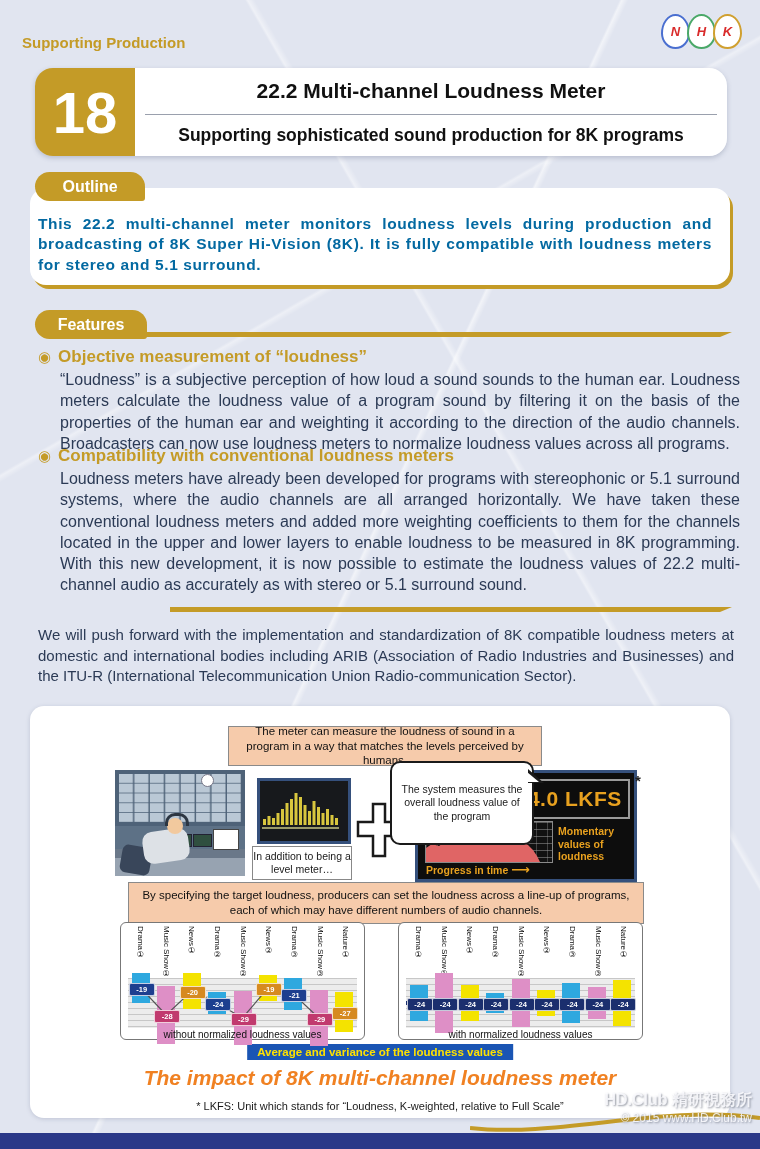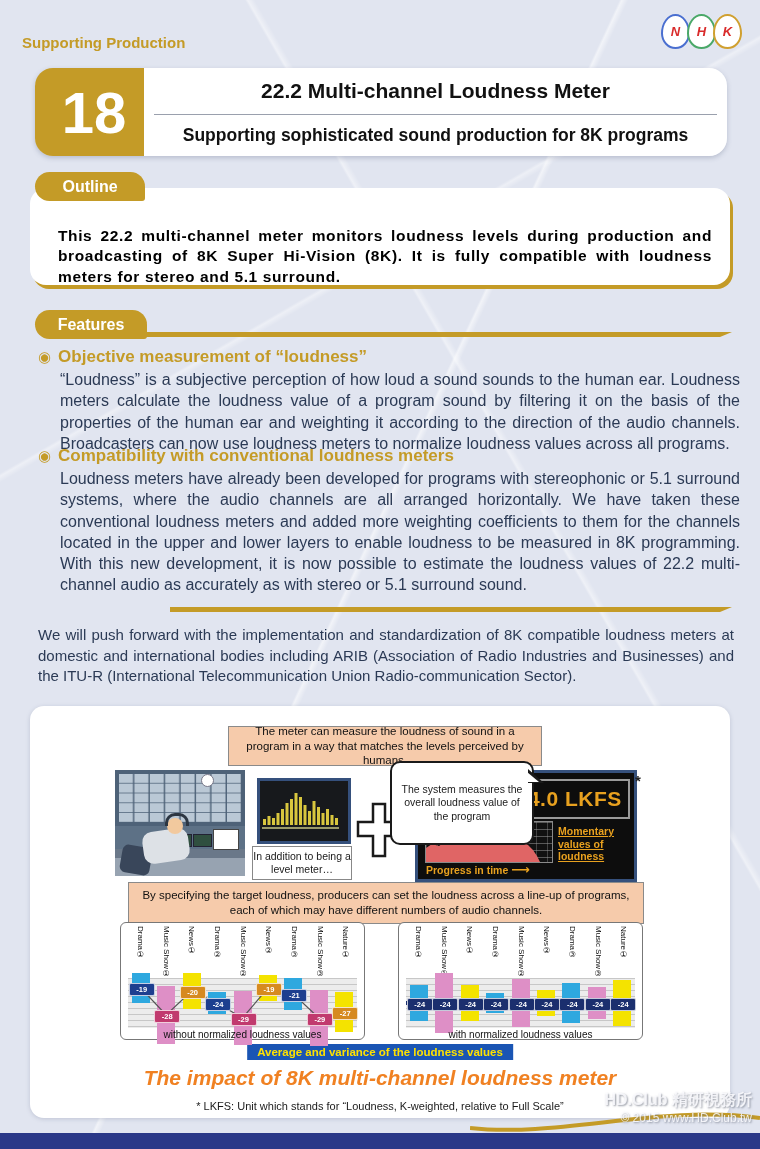--- a/index.html
+++ b/index.html
@@ -14,34 +14,34 @@
   .category{position:absolute;left:22px;top:34px;font-size:15px;font-weight:bold;color:#c49b27;}
   .nhk{position:absolute;right:18px;top:14px;display:flex;}
   .egg{width:25px;height:31px;background:#fff;border-radius:50% 50% 50% 50%/55% 55% 45% 45%;
        display:flex;align-items:center;justify-content:center;font-weight:bold;font-style:italic;
        font-size:13px;color:#d92b2b;margin-left:-3px;}
   .egg.e1{border:2px solid #4a6fd0;} .egg.e2{border:2px solid #4aa868;} .egg.e3{border:2px solid #d0a030;}
   
   .title-block{position:absolute;left:35px;top:68px;right:33px;height:88px;display:flex;
        box-shadow:0 2px 5px rgba(90,100,130,.3);border-radius:18px;}
   .num-box{width:100px;background:#c49b27;border-radius:18px 0 0 18px;display:flex;
-       align-items:center;justify-content:center;color:#fff;font-size:58px;font-weight:bold;padding-left:9px;}
+       align-items:center;justify-content:center;color:#fff;font-size:58px;font-weight:bold;}
   .title-panel{flex:1;background:#fff;border-radius:0 18px 18px 0;display:flex;flex-direction:column;}
   .t-main{flex:1.1;display:flex;align-items:center;justify-content:center;font-size:21px;font-weight:bold;color:#111;}
   .t-div{height:1px;background:#9aa0ad;margin:0 10px;}
   .t-sub{flex:1;display:flex;align-items:center;justify-content:center;font-size:17.5px;font-weight:600;color:#111;}
   
   .badge{position:absolute;background:#c49b27;color:#fff;font-weight:bold;font-size:16px;
        display:flex;align-items:center;justify-content:center;border-radius:15px 15px 3px 15px;z-index:3;}
   .gold-line{position:absolute;height:5px;background:#c49b27;
        clip-path:polygon(0 0,100% 0,calc(100% - 12px) 100%,0 100%);}
   .outline-box{position:absolute;left:30px;top:188px;right:30px;height:97px;background:#fff;
        border-radius:16px;box-shadow:3px 4px 0 #c49b27;z-index:2;}
-  .outline-text{padding:26px 18px 0 28px;font-size:15.5px;font-weight:600;letter-spacing:.04em;
-       line-height:1.32;text-align:justify;color:#000000;margin-top:12px;}
+  .outline-text{padding:26px 18px 0 8px;font-size:15.5px;font-weight:600;letter-spacing:.04em;
+       line-height:1.32;text-align:justify;color:#0369a1;}
   .feat-head{position:absolute;left:38px;font-size:17px;font-weight:bold;color:#c49b27;}
   .feat-head .bullet::before{content:"◉";margin-right:7px;font-size:15px;}
   .feat-body{position:absolute;left:60px;right:20px;font-size:16px;line-height:1.33;color:#2b3a55;text-align:justify;}
   .future-body{position:absolute;left:38px;right:26px;font-size:15px;line-height:1.38;color:#2b3a55;text-align:justify;}
   
   .panel{position:absolute;left:30px;top:706px;right:30px;height:412px;background:#fff;
        border-radius:14px;box-shadow:0 1px 4px rgba(90,100,130,.25);}
   .note{position:absolute;background:#f6cbab;border:1px solid #8a8a8a;font-size:11.5px;line-height:1.3;
        display:flex;align-items:center;justify-content:center;text-align:center;color:#111;padding:2px 6px;}
   .note1{left:198px;top:20px;width:300px;height:34px;}
@@ -77,21 +77,21 @@
        border-style:solid;border-width:10px 0 0 12px;border-color:transparent transparent transparent #fff;}
   
   .lkfs-panel{position:absolute;left:385px;top:64px;width:216px;height:106px;background:#0d0d0d;border:3px solid #35507c;}
   .lkfs-display{position:absolute;left:82px;top:6px;width:126px;height:36px;border:2px solid #9a9a9a;
        display:flex;align-items:center;justify-content:center;color:#e8a11f;font-weight:bold;font-size:21px;letter-spacing:.5px;}
   .lkfs-star{position:absolute;left:218px;top:4px;font-size:15px;font-weight:bold;color:#222;}
   .mom-chart{position:absolute;left:7px;top:48px;width:126px;height:40px;background:#111;border:1px solid #8a8a8a;
        background-image:repeating-linear-gradient(180deg,rgba(160,160,160,.5) 0 1px,transparent 1px 7px),
                         repeating-linear-gradient(90deg,rgba(160,160,160,.35) 0 1px,transparent 1px 11px);}
   .mom-chart svg{position:absolute;inset:0;}
-  .mom-label{position:absolute;left:140px;top:52px;width:70px;color:#e8a11f;font-size:10.5px;font-weight:bold;line-height:1.2;text-decoration:underline;}
+  .mom-label{position:absolute;left:140px;top:52px;width:70px;color:#e8a11f;font-size:10.5px;font-weight:bold;line-height:1.2;}
   .progress{position:absolute;left:8px;top:90px;color:#e8a11f;font-size:10.5px;font-weight:bold;display:flex;align-items:center;gap:3px;}
   .progress .arr{font-size:13px;line-height:1;}
   
   .chartbox{position:absolute;top:216px;width:245px;height:118px;background:#fff;border:1.5px solid #777;border-radius:6px;padding:3px 6px 0;box-sizing:border-box;}
   .cb-left{left:90px;} .cb-right{left:368px;}
   .col-labels{display:flex;height:52px;}
   .rlabel{flex:1;display:flex;justify-content:center;align-items:flex-start;}
   .rlabel span{writing-mode:vertical-rl;font-size:8px;color:#111;white-space:nowrap;line-height:1;}
   .band{position:relative;height:50px;margin:0 1px;
        background:repeating-linear-gradient(180deg,#c7c7c7 0 1.5px,#ececec 1.5px 6px);}

